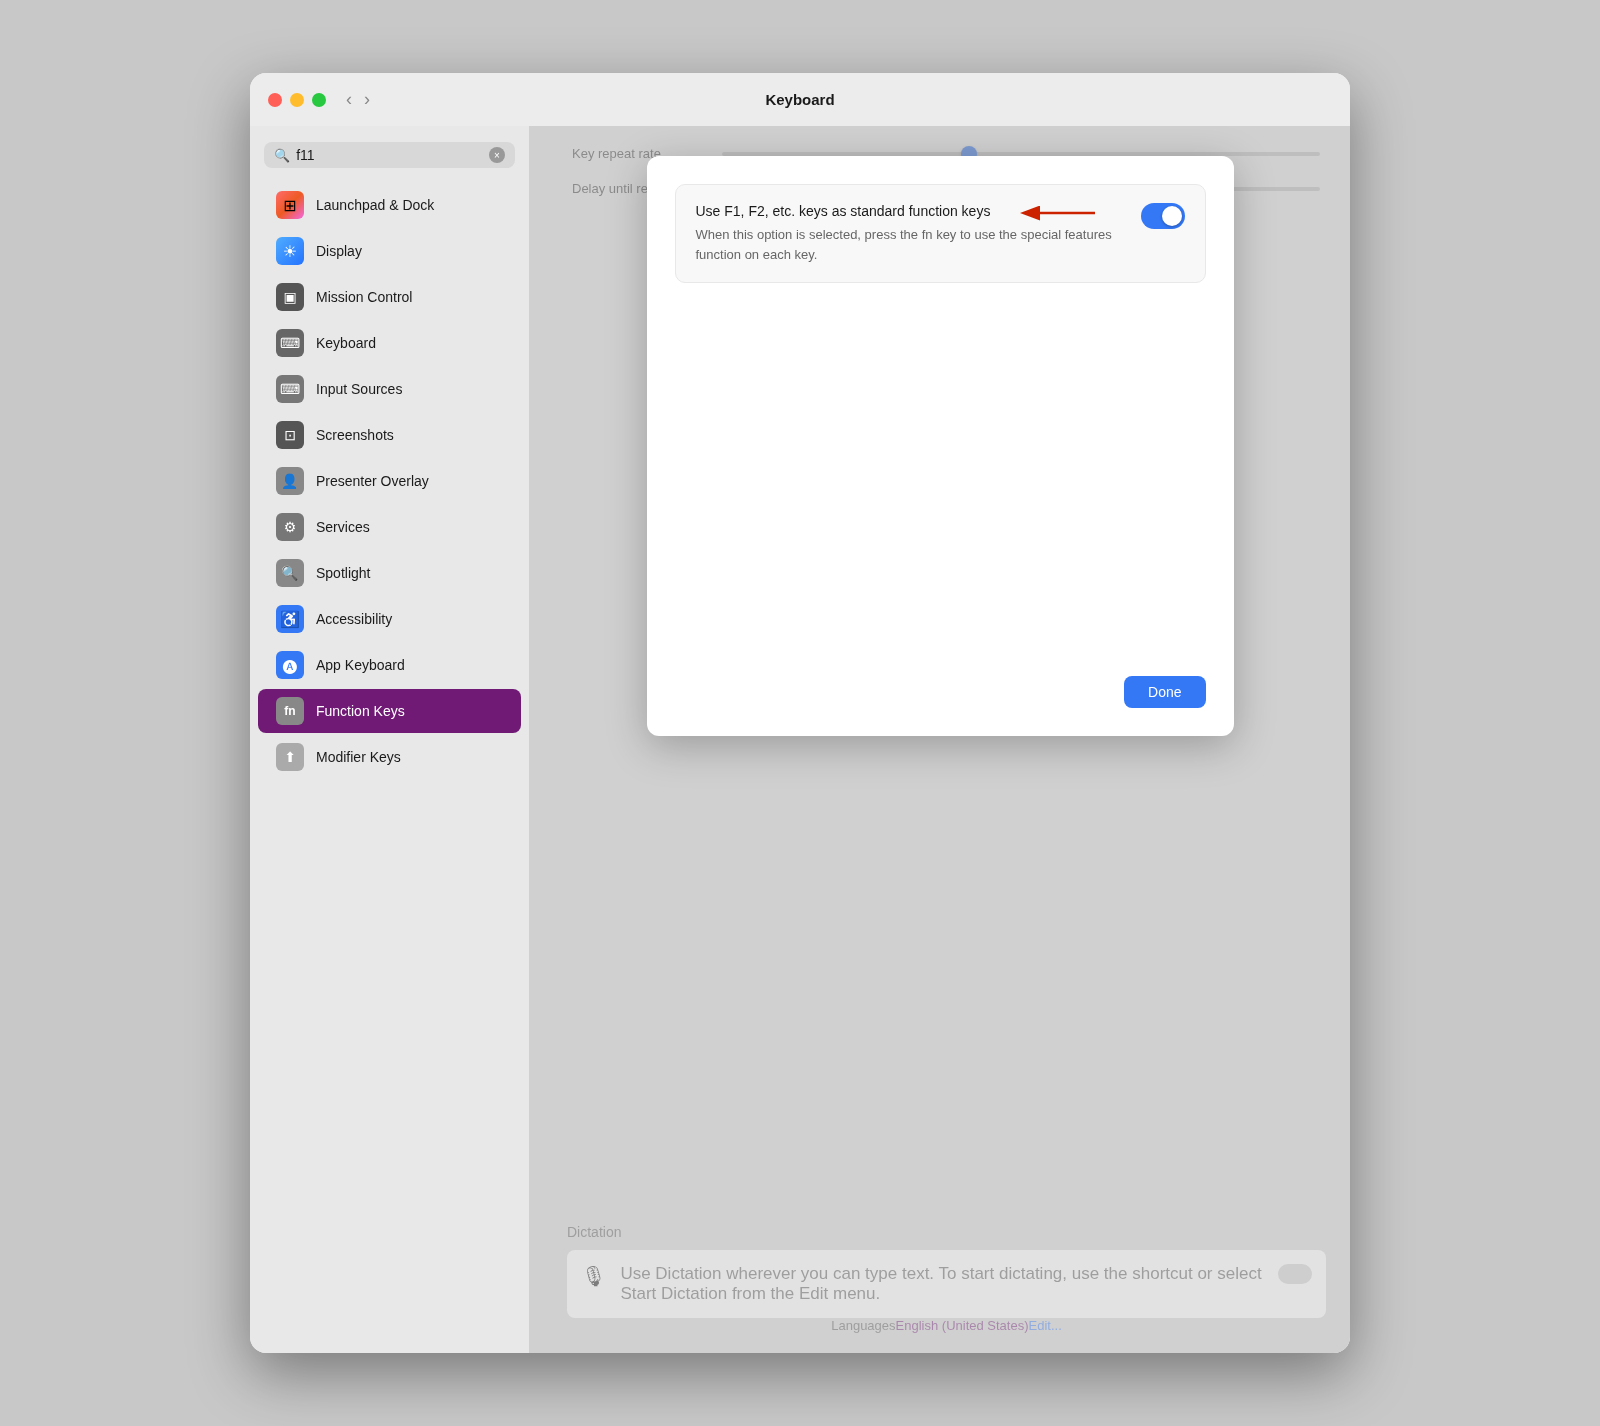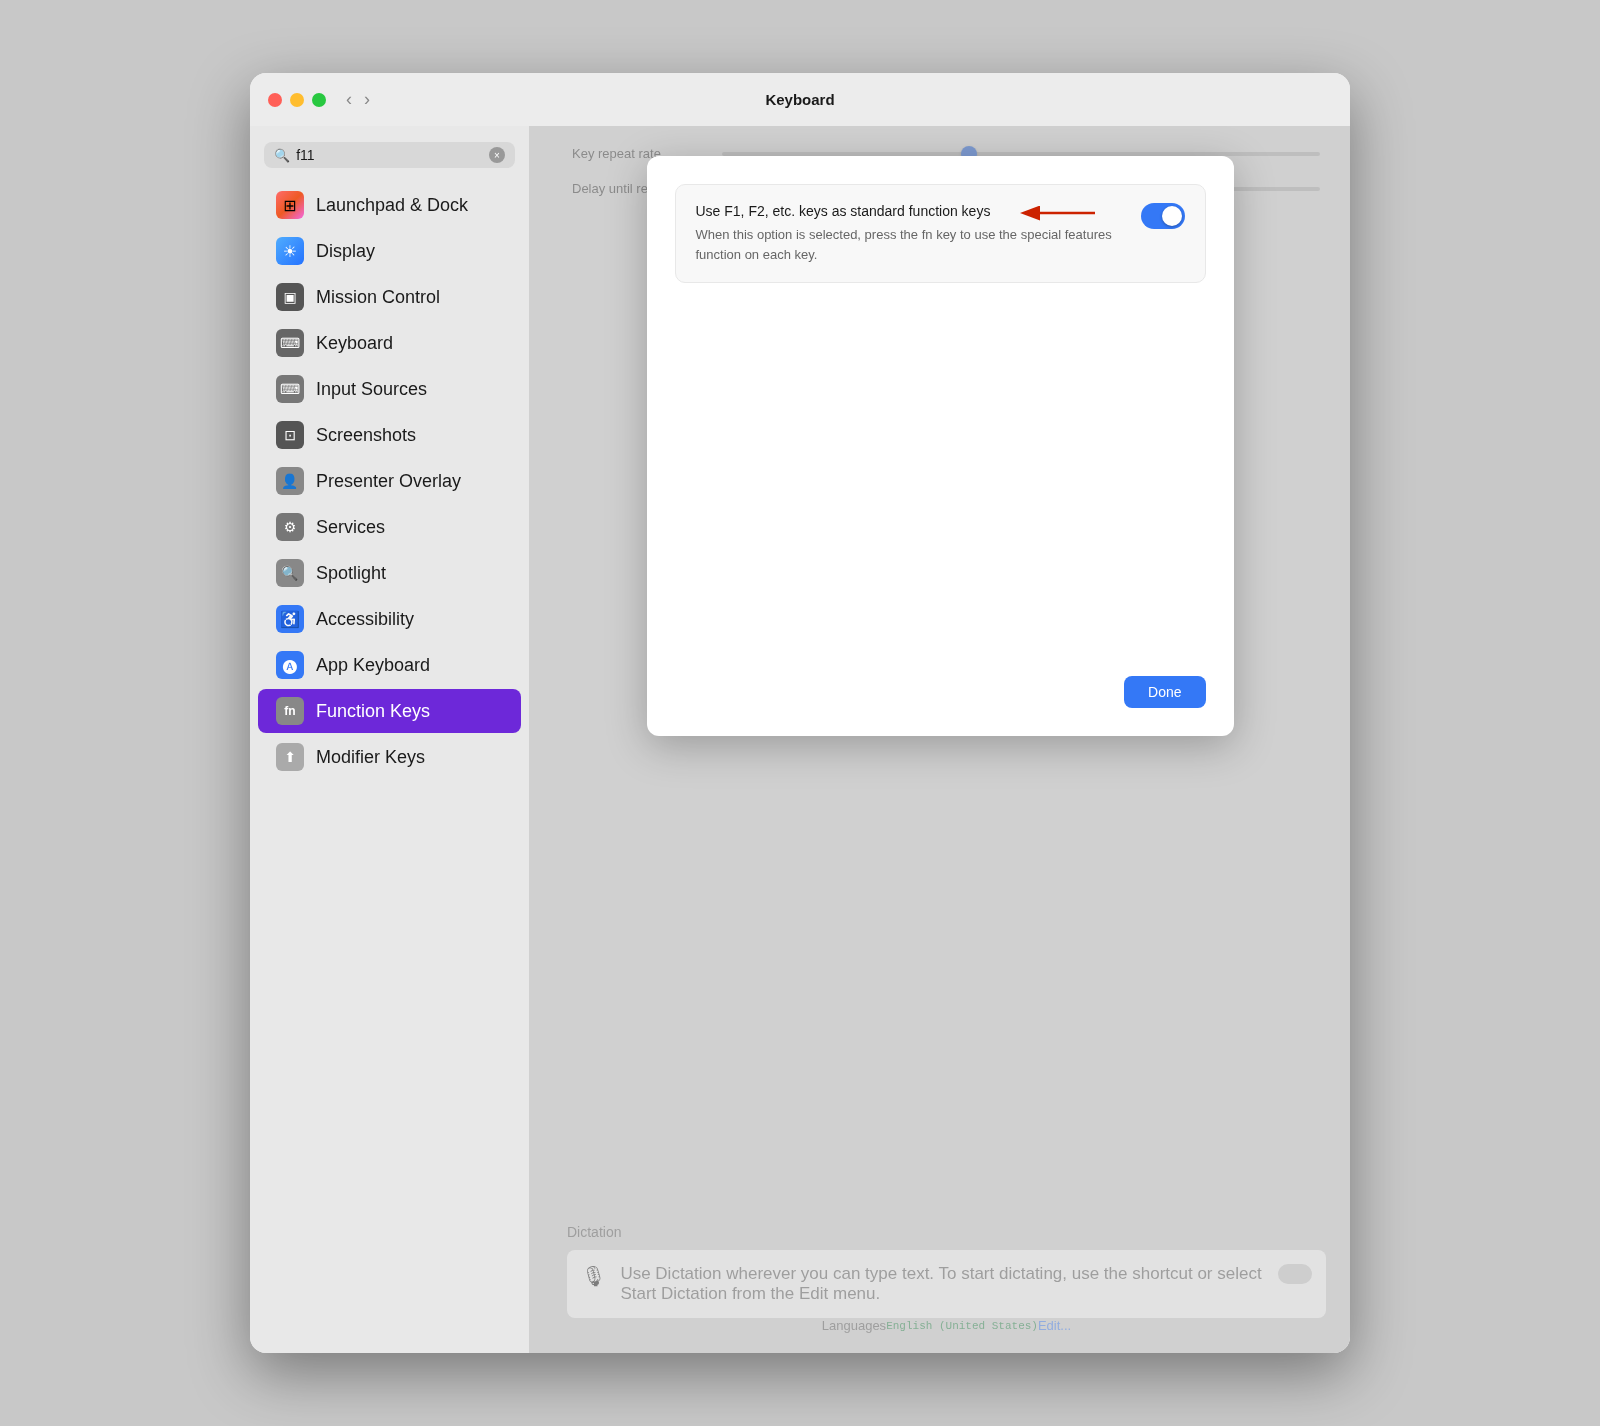--- a/index.html
+++ b/index.html
@@ -136,40 +136,40 @@
       display: flex;
       align-items: center;
       padding: 8px 18px;
       gap: 12px;
       cursor: pointer;
       border-radius: 8px;
       margin: 1px 8px;
     }
 
     .sidebar-item.active {
-      background: #6d28d9;
+      background: #701a75;
     }
 
     .sidebar-item.active .item-label {
       color: white;
     }
 
     .item-icon {
       width: 28px;
       height: 28px;
       border-radius: 6px;
       display: flex;
       align-items: center;
       justify-content: center;
       font-size: 16px;
       flex-shrink: 0;
     }
 
     .item-label {
-      font-size: 18px;
+      font-size: 14px;
       color: #1a1a1a;
     }
 
     
     .right-panel {
       flex: 1;
       background: #f5f5f5;
       position: relative;
       display: flex;
       flex-direction: column;
@@ -544,19 +544,19 @@
 
       <div style="position:absolute;bottom:0;left:13px;right:0;padding:20px 24px;opacity:0.4;">
         <div class="dictation-label">Dictation</div>
         <div class="dictation-row">
           <span style="font-size:20px;">🎙</span>
           <span style="font-size:17px;color:#555;">Use Dictation wherever you can type text. To start dictating, use the shortcut or select Start Dictation from the Edit menu.</span>
           <div style="width:34px;height:20px;background:#ccc;border-radius:10px;flex-shrink:0;"></div>
         </div>
         <div class="languages-row">
           <span style="font-size:13px;color:#555;">Languages</span>
-          <span style="font-size:11px;color:#15803d;font-family:Liberation Mono, monospace;">English (United States)</span>
+          <span style="font-size:13px;color:#701a75;">English (United States)</span>
           <button style="font-size:13px;background:none;border:none;color:#3478f6;cursor:pointer;">Edit...</button>
         </div>
       </div>
     </div>
   </div>
 </div>
 
 </body></html>

